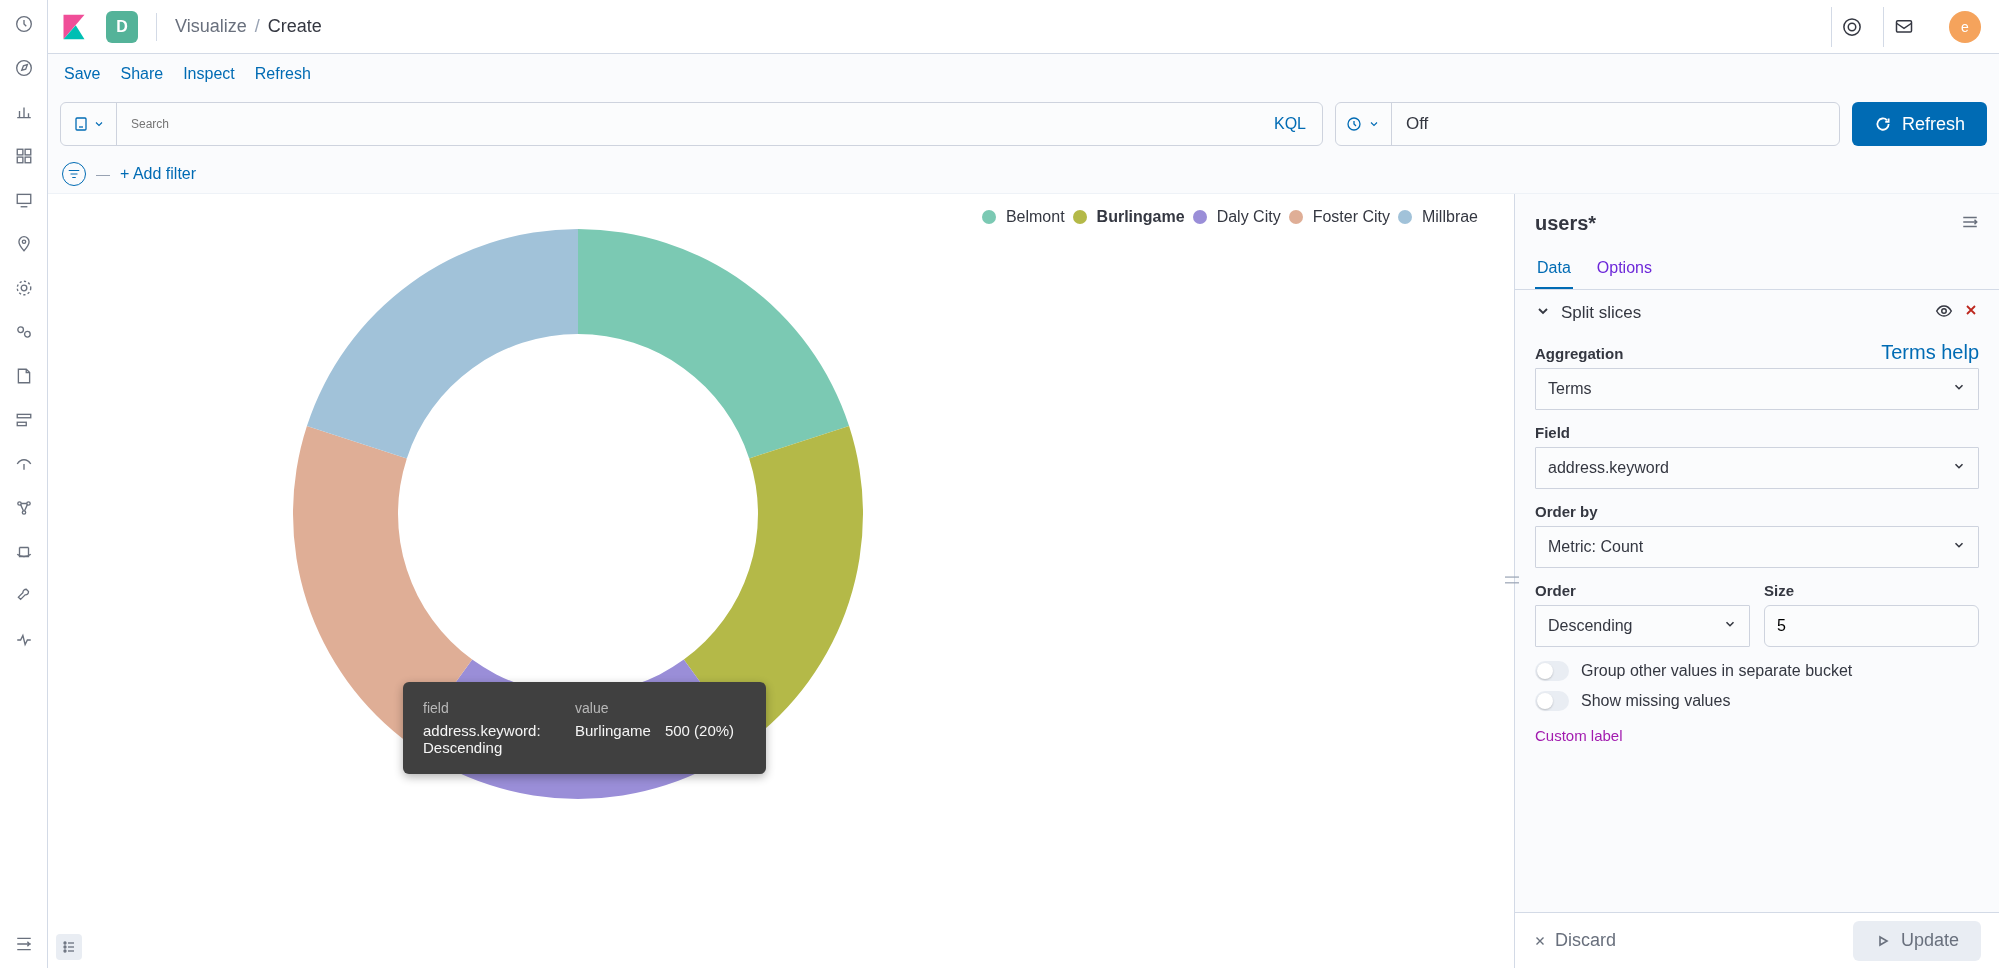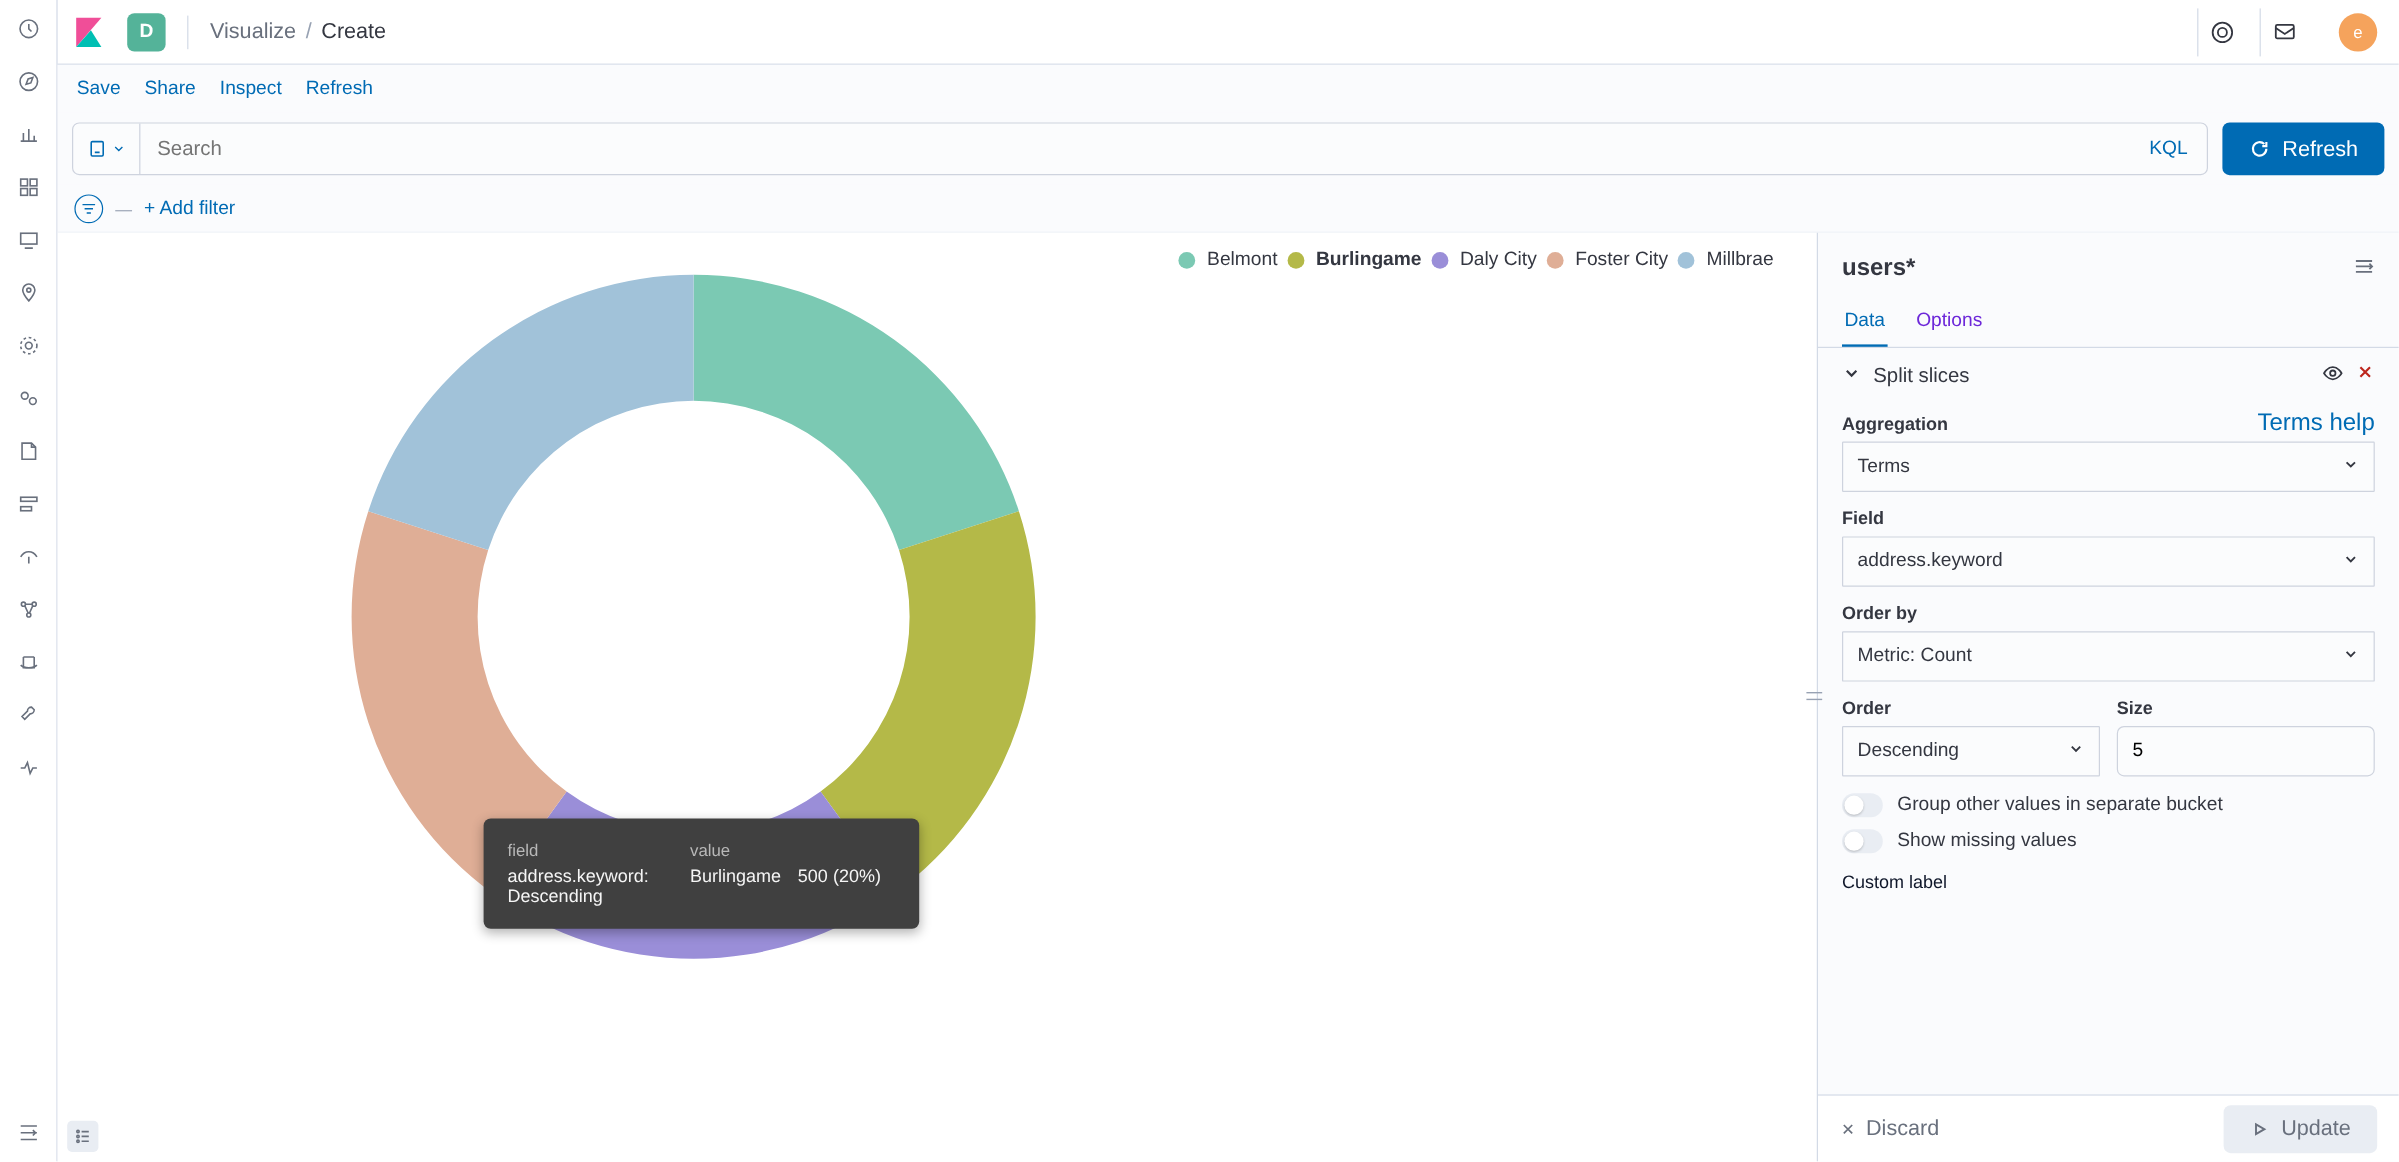--- a/index.html
+++ b/index.html
@@ -104,21 +104,21 @@
   background: #fbfcfd;
 }
 .query-prefix {
   width: 56px; height: 100%;
   border-right: 1px solid #ced3de;
   display: flex; align-items: center; justify-content: center;
   gap: 4px; color: #006bb4;
 }
 .query-input {
   flex: 1; border: none; outline: none;
-  padding: 0 14px; font-size: 17px;
+  padding: 0 14px; font-size: 12px;
   background: transparent; color: #3b82f6;
 }
 .kql { padding: 0 16px; color: #006bb4; font-size: 16px; }
 .time-box {
   width: 505px; height: 44px;
   border: 1px solid #ced3de; border-radius: 6px;
   display: flex; align-items: center;
   background: #fbfcfd;
 }
 .time-prefix {
@@ -257,21 +257,21 @@
   width: 34px; height: 20px; border-radius: 10px;
   background: #e9edf3; position: relative;
 }
 .switch::after {
   content: ""; position: absolute; left: 2px; top: 2px;
   width: 16px; height: 16px; border-radius: 50%;
   background: #fff; box-shadow: 0 1px 2px rgba(0,0,0,0.2);
 }
 .toggle-label { font-size: 16px; }
 
-.cutoff-label { font-size: 15px; color: #0f172a; margin-top: 16px; }
+.cutoff-label { font-size: 15px; color: #a21caf; margin-top: 16px; }
 
 .panel-footer {
   border-top: 1px solid #d3dae6;
   height: 56px; display: flex; align-items: center; justify-content: space-between;
   padding: 0 18px; background: #fff;
 }
 .discard-btn {
   display: flex; align-items: center; gap: 8px;
   color: #69707d; font-size: 18px; cursor: pointer;
 }
@@ -434,20 +434,32 @@
           <svg viewBox="0 0 16 16" width="16" height="16" fill="none" stroke="currentColor" stroke-width="1.3">
               <rect x="3" y="2" width="10" height="12" rx="1"></rect>
               <path d="M6 11h4"></path>
             </svg>
           <svg viewBox="0 0 16 16" width="12" height="12" fill="none" stroke="currentColor" stroke-width="1.5">
               <path d="M4 6l4 4 4-4"></path>
             </svg>
         </div>
         <input class="query-input" placeholder="Search" style="">
         <span class="kql">KQL</span>
+      </div>
+      <div class="time-box">
+        <div class="time-prefix">
+          <svg viewBox="0 0 16 16" width="16" height="16" fill="none" stroke="currentColor" stroke-width="1.3">
+              <circle cx="8" cy="8" r="6"></circle>
+              <path d="M8 5v3l2 2"></path>
+            </svg>
+          <svg viewBox="0 0 16 16" width="12" height="12" fill="none" stroke="currentColor" stroke-width="1.5">
+              <path d="M4 6l4 4 4-4"></path>
+            </svg>
+        </div>
+        <span class="time-value">Off</span>
       </div>
       <button class="refresh-btn">
         <svg viewBox="0 0 16 16" width="18" height="18" fill="none" stroke="currentColor" stroke-width="1.6">
             <path d="M13 8a5 5 0 1 1-1.5-3.5M13 3v3h-3"></path>
           </svg>
         <span>Refresh</span>
       </button>
     </div>
 
     <div class="filter-bar">

